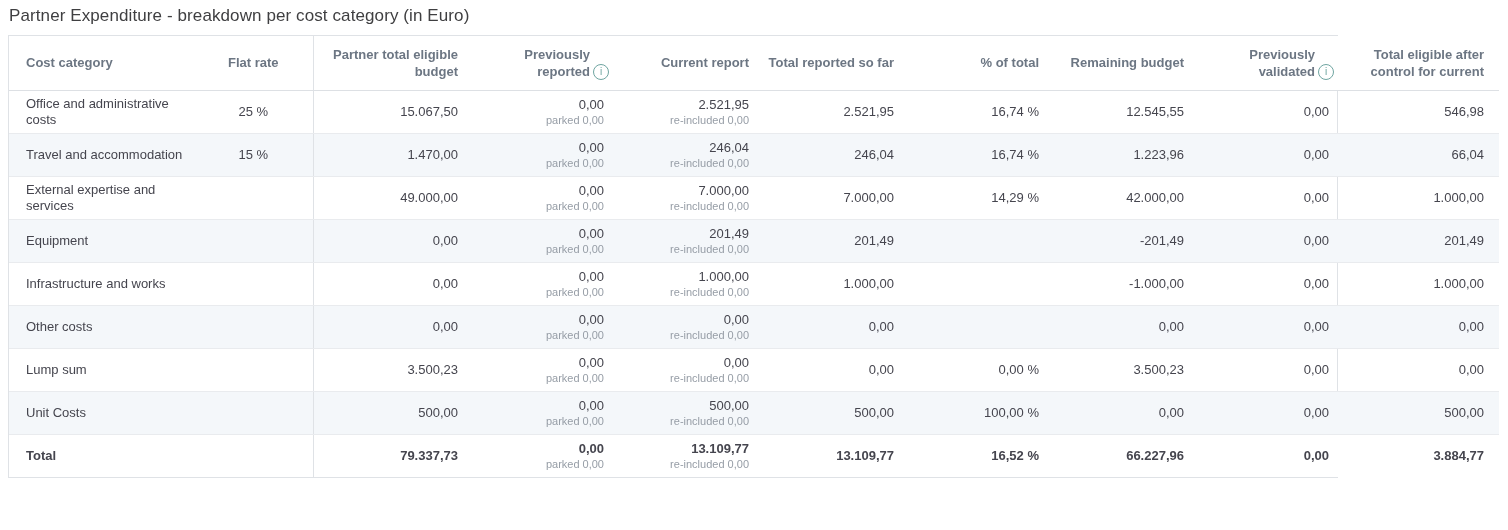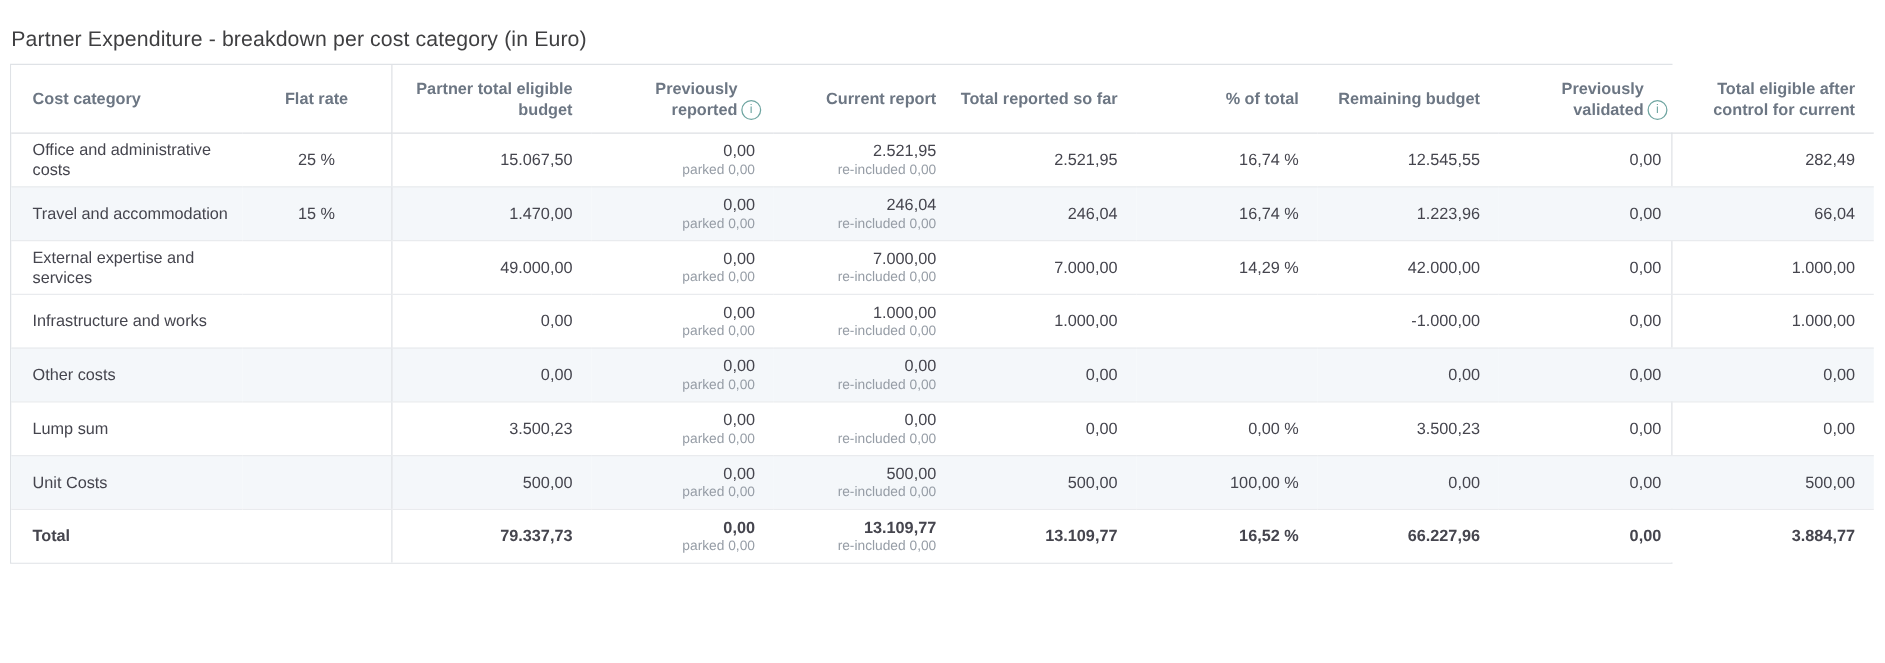--- a/index.html
+++ b/index.html
@@ -1,18 +1,18 @@
 <!DOCTYPE html>
 <html><head>
 <meta charset="utf-8">
 <style>
   * { margin:0; padding:0; box-sizing:border-box; }
   html,body { width:1508px; height:530px; background:#ffffff; overflow:hidden;
     font-family:"Liberation Sans", sans-serif; }
-  .page { padding:20px 8px 0 8px; }
+  .page { padding:4px 8px 0 8px; }
   .page-title { font-size:17px; font-weight:400; color:#3f3f41; margin:2px 0 9px 1px; letter-spacing:0.1px; }
   .table-wrap { border:1px solid #dfe2e6; width:1330px; background:#ffffff; }
   table { border-collapse:collapse; table-layout:fixed; width:1490px; }
   th, td { vertical-align:middle; }
   thead tr { height:54px; }
   thead th { font-size:13px; font-weight:700; color:#6c7683; border-bottom:1px solid #dde0e4; background:#ffffff; line-height:17px; }
   .th-left { text-align:left; padding-left:17px; }
   .th-center { text-align:center; }
   .th-num { text-align:right; padding-right:15px; }
   .th-flex { display:flex; justify-content:flex-end; align-items:flex-end; padding-right:10px; }
@@ -87,21 +87,21 @@
       <div class="sub">parked 0,00</div>
     </td>
     <td class="td-num">
       <div class="val">2.521,95</div>
       <div class="sub">re-included 0,00</div>
     </td>
     <td class="td-num">2.521,95</td>
     <td class="td-num">16,74 %</td>
     <td class="td-num">12.545,55</td>
     <td class="td-num">0,00</td>
-    <td class="td-num">282,49</td>
+    <td class="td-num">546,98</td>
   </tr>
           <tr class="stripe">
     <td class="td-cat">Travel and accommodation</td>
     <td class="td-center divider">15 %</td>
     <td class="td-num">1.470,00</td>
     <td class="td-num">
       <div class="val">0,00</div>
       <div class="sub">parked 0,00</div>
     </td>
     <td class="td-num">
@@ -124,20 +124,38 @@
     </td>
     <td class="td-num">
       <div class="val">7.000,00</div>
       <div class="sub">re-included 0,00</div>
     </td>
     <td class="td-num">7.000,00</td>
     <td class="td-num">14,29 %</td>
     <td class="td-num">42.000,00</td>
     <td class="td-num">0,00</td>
     <td class="td-num">1.000,00</td>
+  </tr>
+          <tr class="stripe">
+    <td class="td-cat">Equipment</td>
+    <td class="td-center divider"></td>
+    <td class="td-num">0,00</td>
+    <td class="td-num">
+      <div class="val">0,00</div>
+      <div class="sub">parked 0,00</div>
+    </td>
+    <td class="td-num">
+      <div class="val">201,49</div>
+      <div class="sub">re-included 0,00</div>
+    </td>
+    <td class="td-num">201,49</td>
+    <td class="td-num"></td>
+    <td class="td-num">-201,49</td>
+    <td class="td-num">0,00</td>
+    <td class="td-num">201,49</td>
   </tr>
           <tr>
     <td class="td-cat">Infrastructure and works</td>
     <td class="td-center divider"></td>
     <td class="td-num">0,00</td>
     <td class="td-num">
       <div class="val">0,00</div>
       <div class="sub">parked 0,00</div>
     </td>
     <td class="td-num">

